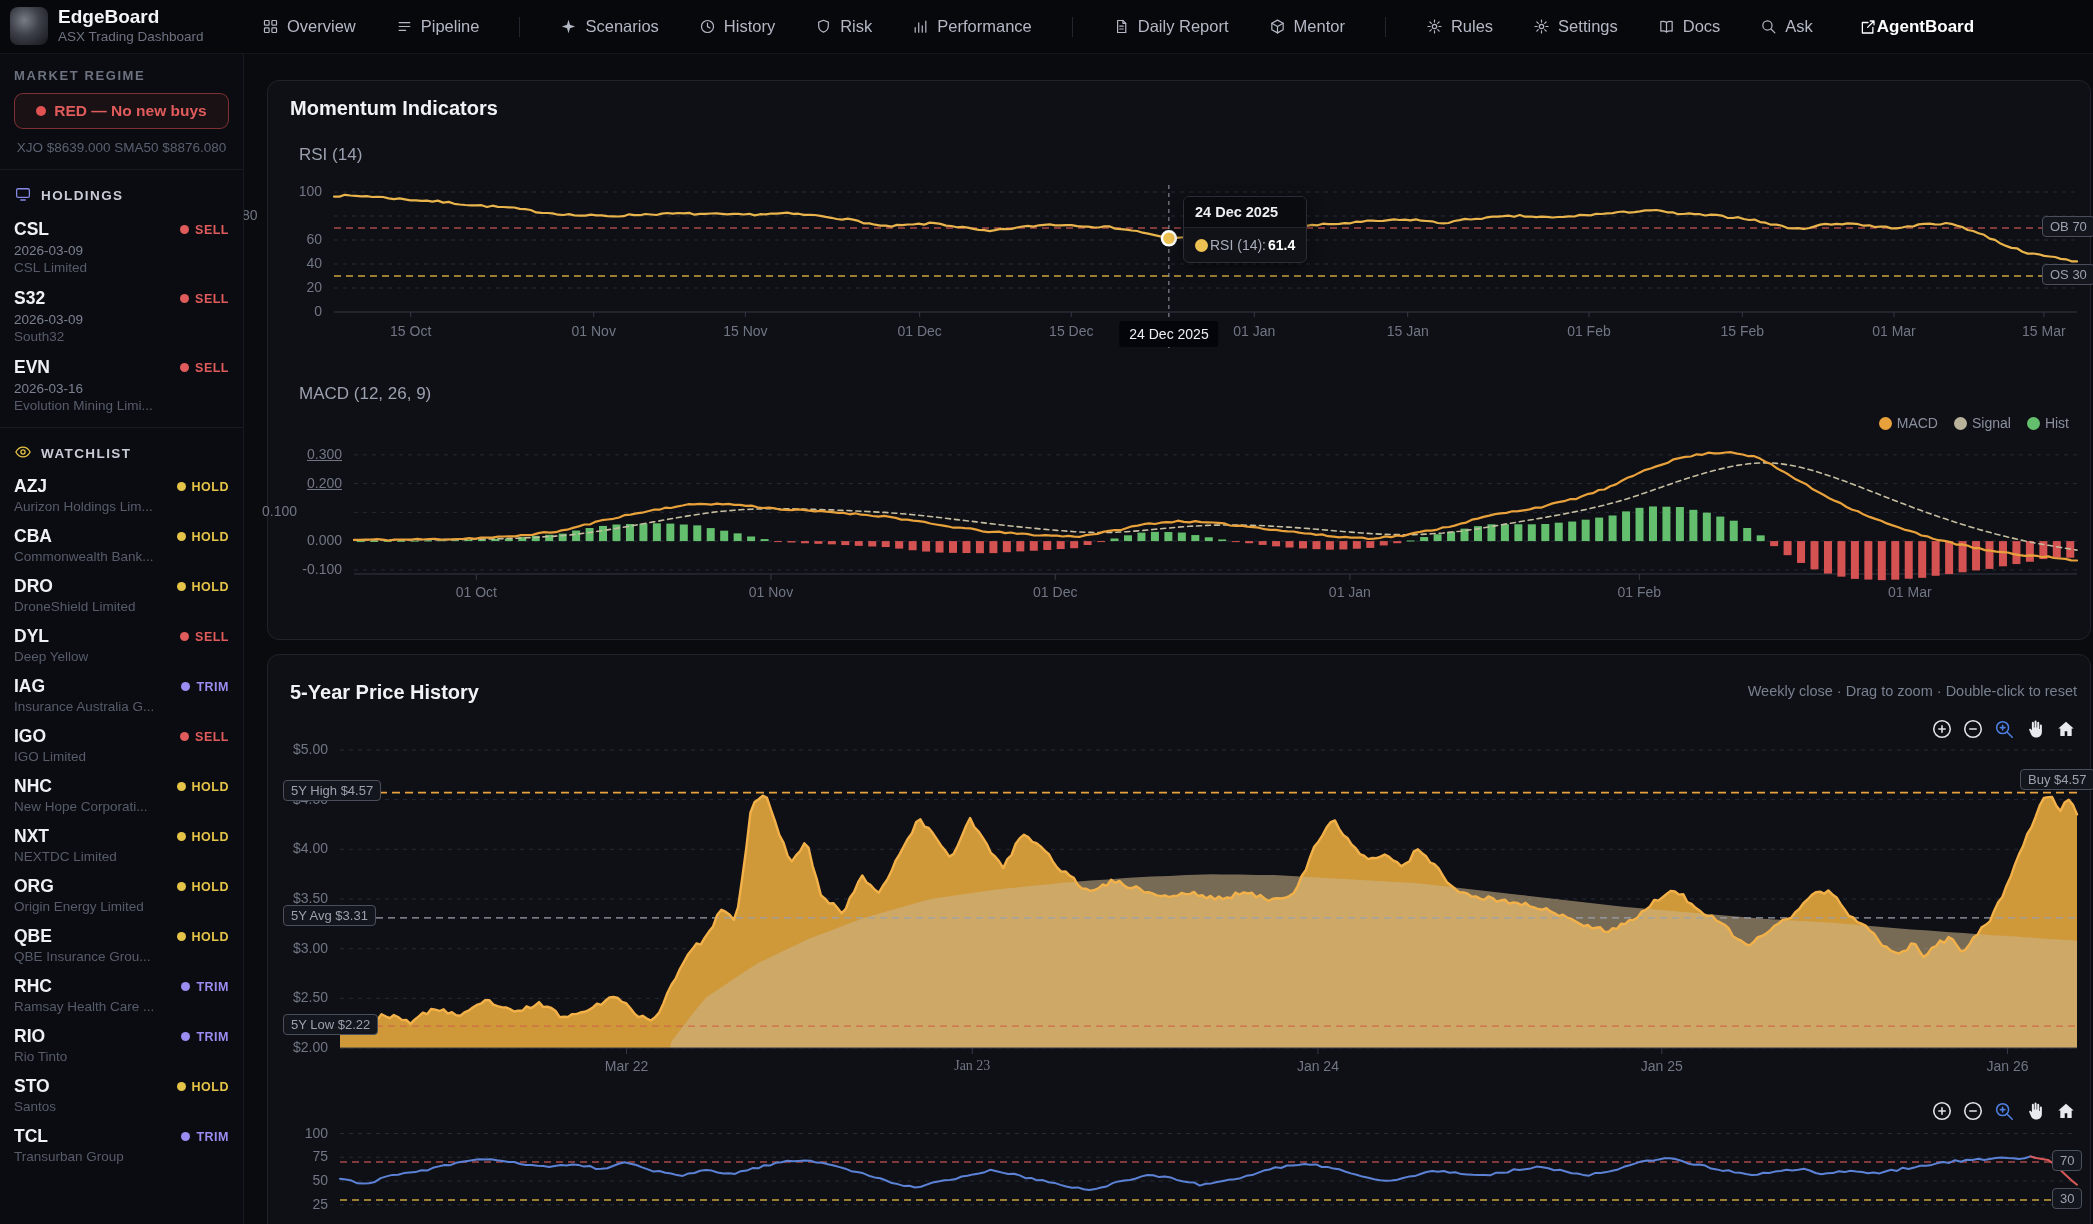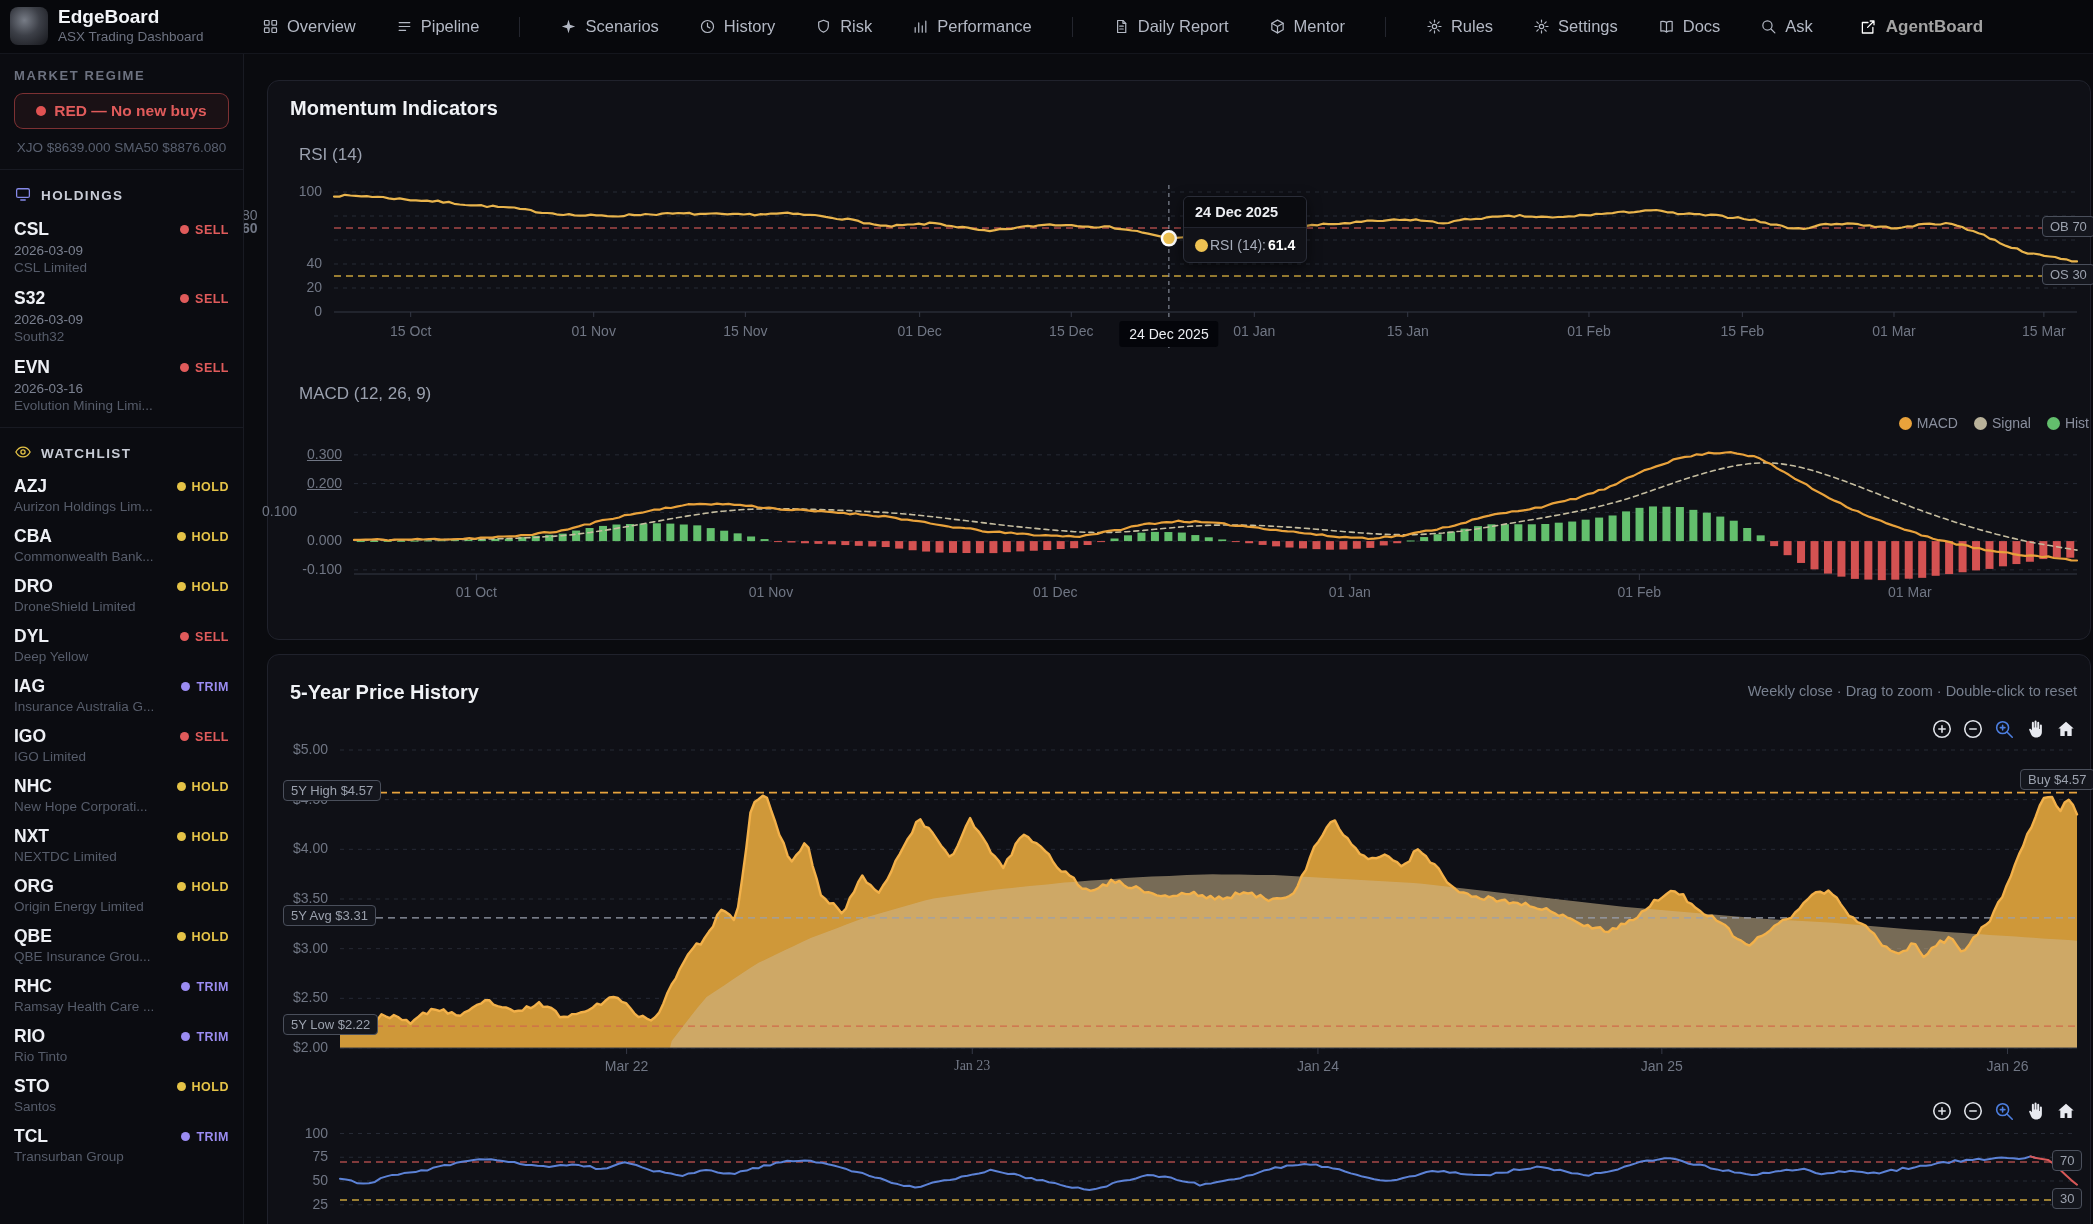--- a/index.html
+++ b/index.html
@@ -9,21 +9,21 @@
   border-bottom:1px solid #14161d;z-index:10}
 .logo-avatar{position:absolute;left:10px;top:7px;width:38px;height:38px;border-radius:8px;
   background:radial-gradient(circle at 38% 35%,#777c86 0%,#3c3f47 45%,#15161b 100%)}
 .app-name{position:absolute;left:58px;top:6px;font-size:19px;font-weight:bold;color:#f2f4f8}
 .app-sub{position:absolute;left:58px;top:29px;font-size:13.5px;color:#6d7280}
 .nav{position:absolute;left:262px;top:0;height:53px;display:flex;align-items:center;z-index:11}
 .nav-item{display:flex;align-items:center;gap:8px;color:#b3b8c4;font-size:16.5px;
   margin-right:40px;cursor:pointer;white-space:nowrap}
 .nav-item svg{display:block}
 .nav-div{width:1px;height:20px;background:#23252e;margin-right:40px}
-.agentboard{display:flex;align-items:center;gap:9px;color:#a3a3a3;font-weight:bold;font-size:17px;margin-left:6px;cursor:pointer}
+.agentboard{display:flex;align-items:center;color:#ffffff;font-weight:bold;font-size:17px;margin-left:6px;cursor:pointer}
 .sidebar{position:absolute;left:0;top:53px;width:244px;bottom:0;background:#0b0c11;
   border-right:1px solid #191b23;padding:0 14px;box-sizing:border-box;z-index:9}
 .side-heading{font-size:13px;letter-spacing:1.6px;color:#6d7280;font-weight:bold;margin-top:15px}
 .regime-pill{margin-top:10px;height:34px;border:1px solid rgba(224,82,82,.5);background:rgba(224,82,82,.07);
   border-radius:9px;display:flex;align-items:center;justify-content:center;gap:8px;
   color:#e05b5b;font-weight:bold;font-size:15.5px;cursor:pointer}
 .regime-dot{width:10px;height:10px;border-radius:50%;background:#e05252}
 .xjo{margin-top:11px;text-align:center;font-size:13.5px;color:#596070}
 .divider{height:1px;background:#181a22;margin:14px -14px 0}
 .section-head{display:flex;align-items:center;gap:9px;margin-top:15px;font-size:13.5px;
@@ -315,21 +315,21 @@
       </div>
     </div>
 </div>
 
 <div class="card" id="card1"></div>
 <div class="card" id="card2"></div>
 
 <div class="card-title" style="left:290px;top:97px">Momentum Indicators</div>
 <div class="chart-sub" style="left:299px;top:145px">RSI (14)</div>
 <div class="chart-sub" style="left:299px;top:384px">MACD (12, 26, 9)</div>
-<div class="legend" id="macd-legend" style="right:4px;top:415px">
+<div class="legend" id="macd-legend" style="right:24px;top:415px">
     <div class="li">
       <span class="ldot" style="background:#e9a23b"></span>
       <span>MACD</span>
     </div>
     <div class="li">
       <span class="ldot" style="background:#b9b29a"></span>
       <span>Signal</span>
     </div>
     <div class="li">
       <span class="ldot" style="background:#63bf6d"></span>
@@ -594,21 +594,21 @@
     <span class="tt-dot"></span>
     <span>RSI (14):</span>
     <span class="tt-val">61.4</span>
   </div>
 </div>
 <div class="axis-date">24 Dec 2025</div>
 
 <div class="tick" style="left: 242px; width: 80px; text-align: right; top: 303px;">0</div>
 <div class="tick" style="left: 242px; width: 80px; text-align: right; top: 279px;">20</div>
 <div class="tick" style="left: 242px; width: 80px; text-align: right; top: 255px;">40</div>
-<div class="tick" style="left: 242px; width: 80px; top: 220px; font-weight: bold;">60</div>
+<div class="tick" style="left: 242px; width: 80px; text-align: right; top: 231px;">60</div>
 <div class="tick" style="left: 242px; width: 80px; text-align: left; top: 207px;">80</div>
 <div class="tick" style="left: 242px; width: 80px; text-align: right; top: 183px;">100</div>
 <div class="tick xtick" style="left: 410.692px; top: 323px;">15 Oct</div>
 <div class="tick xtick" style="left: 593.707px; top: 323px;">01 Nov</div>
 <div class="tick xtick" style="left: 745.348px; top: 323px;">15 Nov</div>
 <div class="tick xtick" style="left: 919.648px; top: 323px;">01 Dec</div>
 <div class="tick xtick" style="left: 1071.29px; top: 323px;">15 Dec</div>
 <div class="tick xtick" style="left: 1254.3px; top: 323px;">01 Jan</div>
 <div class="tick xtick" style="left: 1407.69px; top: 323px;">15 Jan</div>
 <div class="tick xtick" style="left: 1588.96px; top: 323px;">01 Feb</div>

